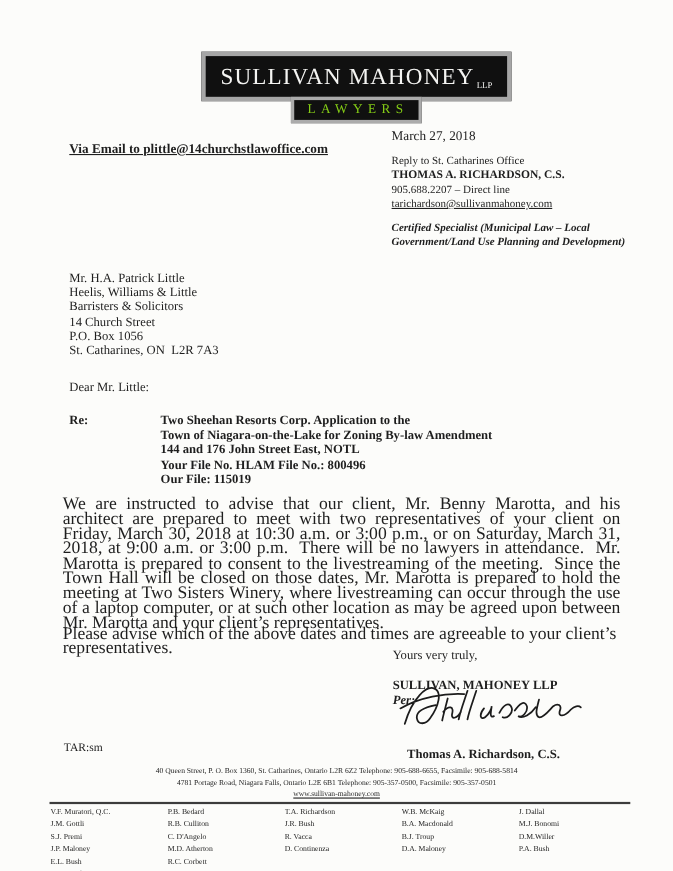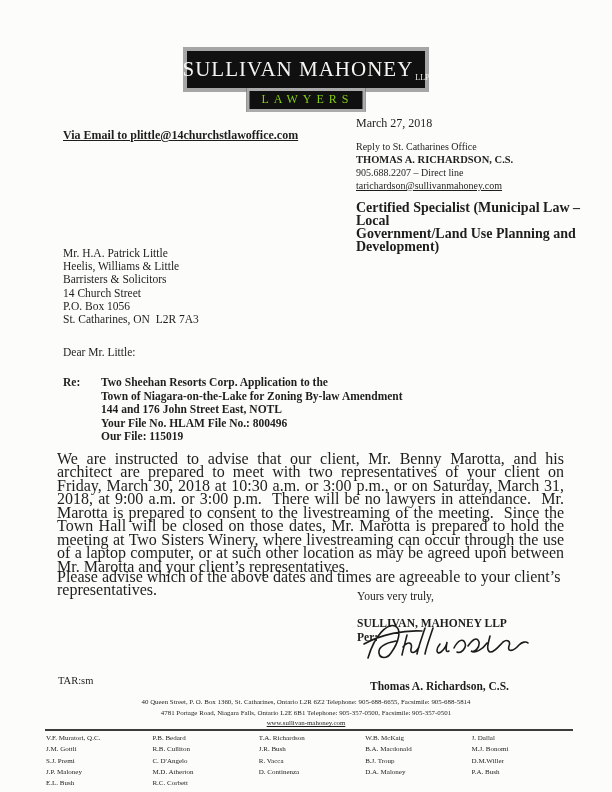--- a/index.html
+++ b/index.html
@@ -3,52 +3,52 @@
 <meta charset="utf-8">
 <style>
   html,body{margin:0;padding:0;background:#e8e8e8;}
   .page{
     position:relative;width:612px;height:792px;margin:0 auto;
     background:#fcfcfa;color:#1e1e1e;
     font-family:"Liberation Serif", serif;
     overflow:hidden;
   }
   
-  .logo-wrap{position:absolute;left:183px;top:47px;width:246px;}
+  .logo-wrap{position:absolute;left:183px;top:47px;width:282px;}
   .logo-main{
     background:#101010;border:4px solid #a6a6a6;height:37px;
     display:flex;align-items:center;justify-content:center;
     color:#f4f4f2;font-size:21px;letter-spacing:1px;white-space:nowrap;
   }
   .logo-llp{font-size:8px;align-self:flex-end;margin:0 0 6px 2px;letter-spacing:0;}
   .logo-sub{
     position:absolute;left:50%;transform:translateX(-50%);top:41px;
     background:#101010;border:3px solid #ababab;color:#84cc16;
     font-size:12px;letter-spacing:5px;padding:1px 9px 2px 12px;white-space:nowrap;
   }
   
   .date{position:absolute;left:356px;top:116px;font-size:12px;}
   .reply-block{position:absolute;left:356px;top:140px;font-size:10px;line-height:13px;}
   .reply-author{font-weight:bold;font-size:10.5px;}
   .reply-email{text-decoration:underline;}
-  .certified{position:absolute;left:356px;top:201px;font-size:14px;line-height:13px;font-weight:bold;}
+  .certified{position:absolute;left:356px;top:201px;font-size:10px;line-height:13px;font-weight:bold;font-style:italic;}
   
   .via-email{position:absolute;left:63px;top:128px;font-size:12px;font-weight:bold;text-decoration:underline;}
   .recipient{position:absolute;left:63px;top:247px;font-size:11.5px;line-height:13.2px;}
   .salutation{position:absolute;left:63px;top:346px;font-size:11.5px;}
-  .re-block{position:absolute;left:63px;top:376px;display:flex;font-size:11.5px;font-weight:bold;line-height:13.6px;}
+  .re-block{position:absolute;left:63px;top:376px;display:flex;font-size:11.5px;font-weight:bold;line-height:13.6px;gap:45px;}
   .re-label{width:38px;}
   
   .body-p{position:absolute;left:57px;width:507px;font-size:16px;line-height:13.45px;text-align:justify;margin:0;}
   .p1{top:452px;}
   .p2{top:570px;text-align:left;}
   
   .valediction{position:absolute;left:357px;top:590px;font-size:11.5px;}
   .closing-firm{position:absolute;left:357px;top:617px;font-size:11.5px;font-weight:bold;}
-  .closing-per{position:absolute;left:357px;top:631px;font-size:11.5px;font-weight:bold;}
+  .closing-per{position:absolute;left:357px;top:631px;font-size:11.5px;font-weight:bold;font-style:italic;}
   .signature{position:absolute;left:362px;top:616px;}
   .signer{position:absolute;left:370px;top:680px;font-size:11.5px;font-weight:bold;}
   .reference{position:absolute;left:58px;top:675px;font-size:10.5px;}
   
   .footer-addr{position:absolute;left:40px;top:697px;width:532px;text-align:center;font-size:6.9px;line-height:10.7px;}
   .footer-site{text-decoration:underline;}
   .footer-rule{position:absolute;left:45px;top:729px;width:528px;height:2px;background:#3c3c3c;}
   .names-grid{
     position:absolute;left:46px;top:733px;width:528px;
     display:grid;grid-template-columns:repeat(5,1fr);column-gap:4px;

